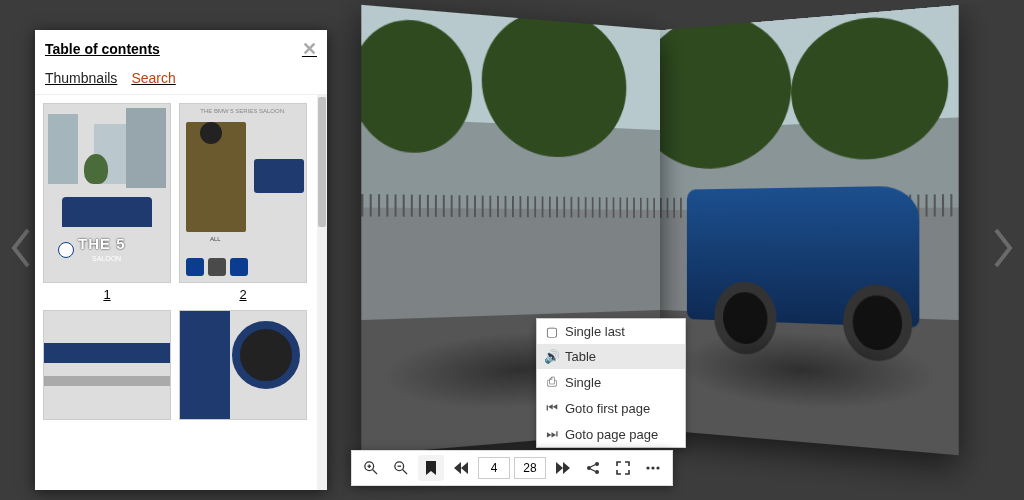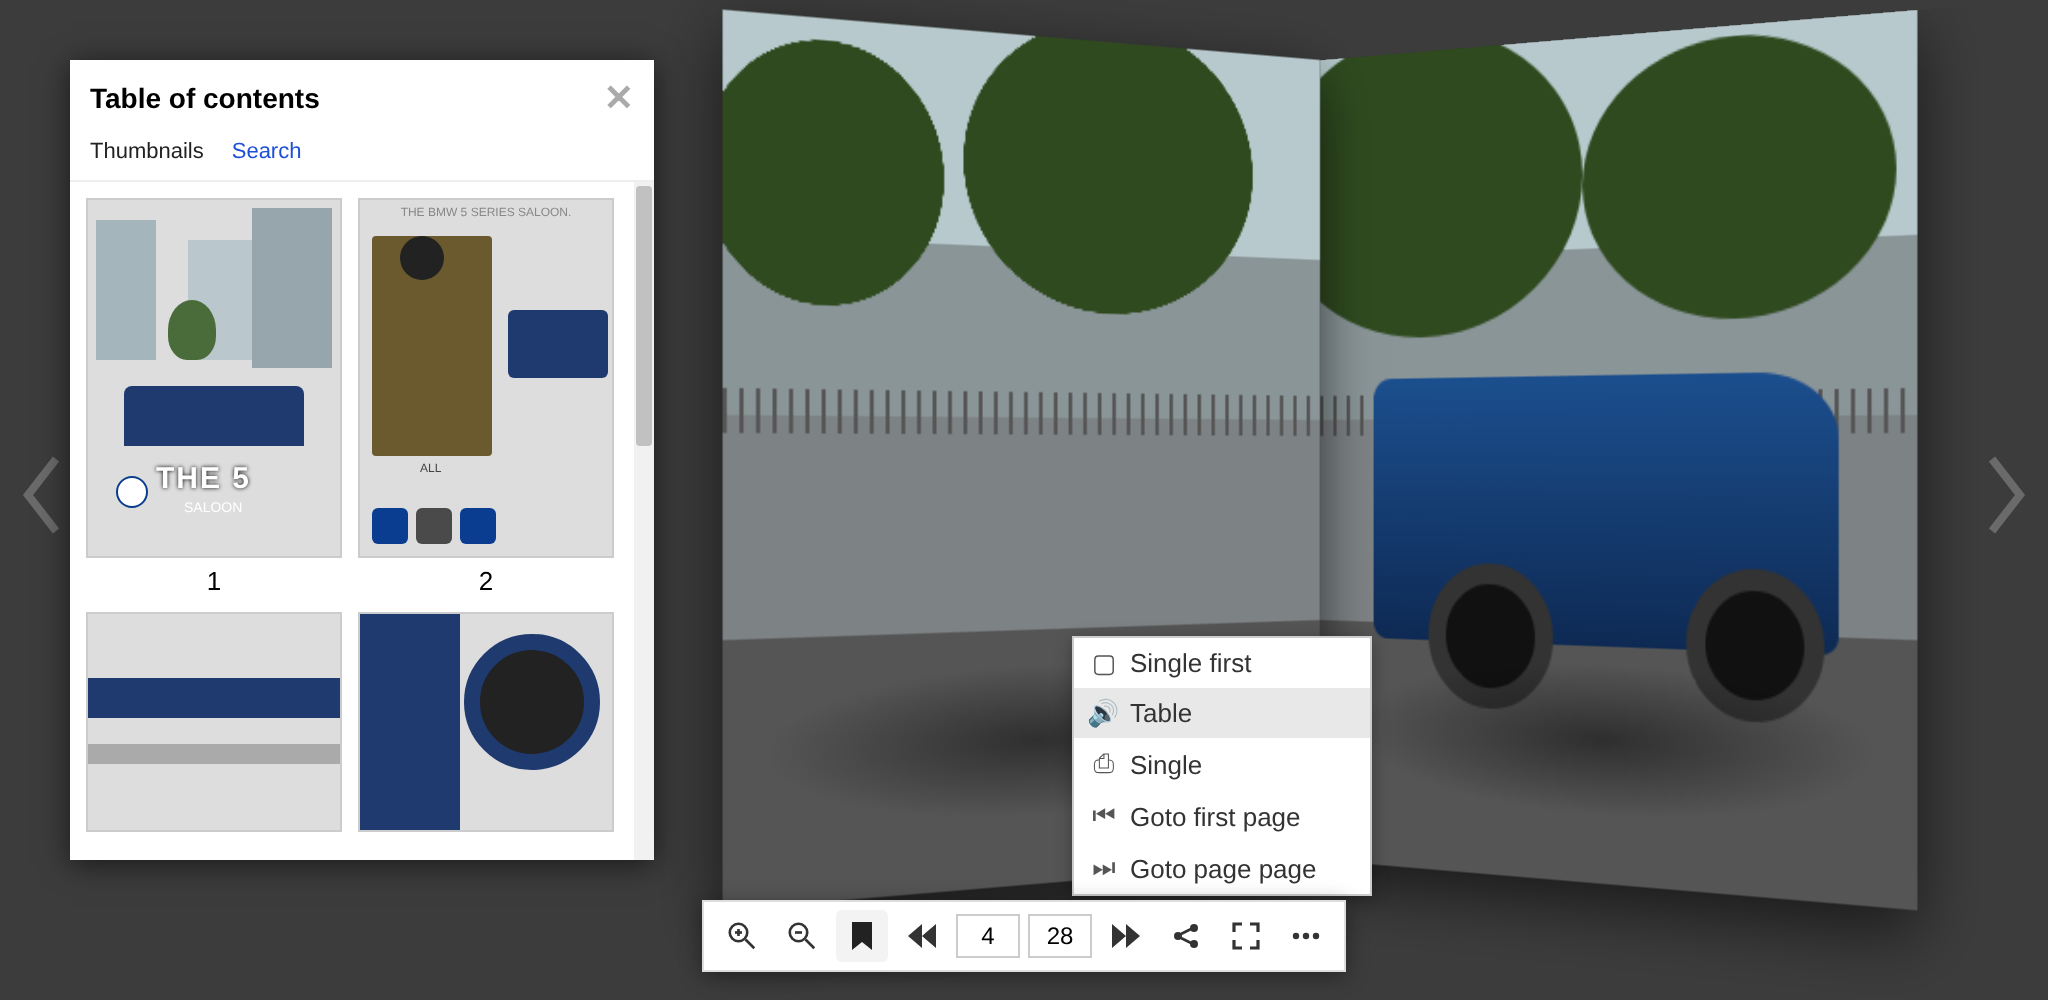--- a/index.html
+++ b/index.html
@@ -24,44 +24,45 @@
   .nav-arrow svg { width: 28px; height: 40px; }
   .nav-arrow.left { left: 8px; }
   .nav-arrow.right { right: 8px; }
 
   
   .toc {
     position: absolute;
     left: 35px;
     top: 30px;
     width: 292px;
-    height: 400px;
+    height: 460px;
     background: #fff;
     box-shadow: 0 2px 14px rgba(0,0,0,0.6);
     z-index: 20;
     display: flex;
     flex-direction: column;
+    text-decoration: underline;
   }
   .toc-header {
     display: flex;
     align-items: center;
     justify-content: space-between;
     padding: 8px 10px 4px 10px;
     font-weight: bold;
     font-size: 14px;
   }
   .toc-close { color: #aaa; cursor: pointer; font-size: 18px; }
   .toc-tabs {
     display: flex;
     gap: 14px;
     padding: 6px 10px 8px 10px;
-    font-size: 11px;
+    font-size: 14px;
     border-bottom: 1px solid #eee;
   }
-  .toc-tab { cursor: pointer; color: #1d4ed8; }
+  .toc-tab { cursor: pointer; color: #c2410c; }
   .toc-tab.active { color: #222; }
   .toc-body {
     flex: 1;
     overflow: hidden;
     padding: 8px;
     position: relative;
   }
   .thumbs {
     display: flex;
     flex-wrap: wrap;
@@ -345,21 +346,21 @@
       <div class="wheel1"></div>
       <div class="wheel2"></div>
       <div class="shadow"></div>
     </div>
   </div>
 </div>
 
 <div class="ctx">
   <div class="item">
     <span class="ico">▢</span>
-    <span>Single first</span>
+    <span>Single last</span>
   </div>
   <div class="item hl">
     <span class="ico">🔊</span>
     <span>Table</span>
   </div>
   <div class="item">
     <span class="ico">⎙</span>
     <span>Single</span>
   </div>
   <div class="item">

